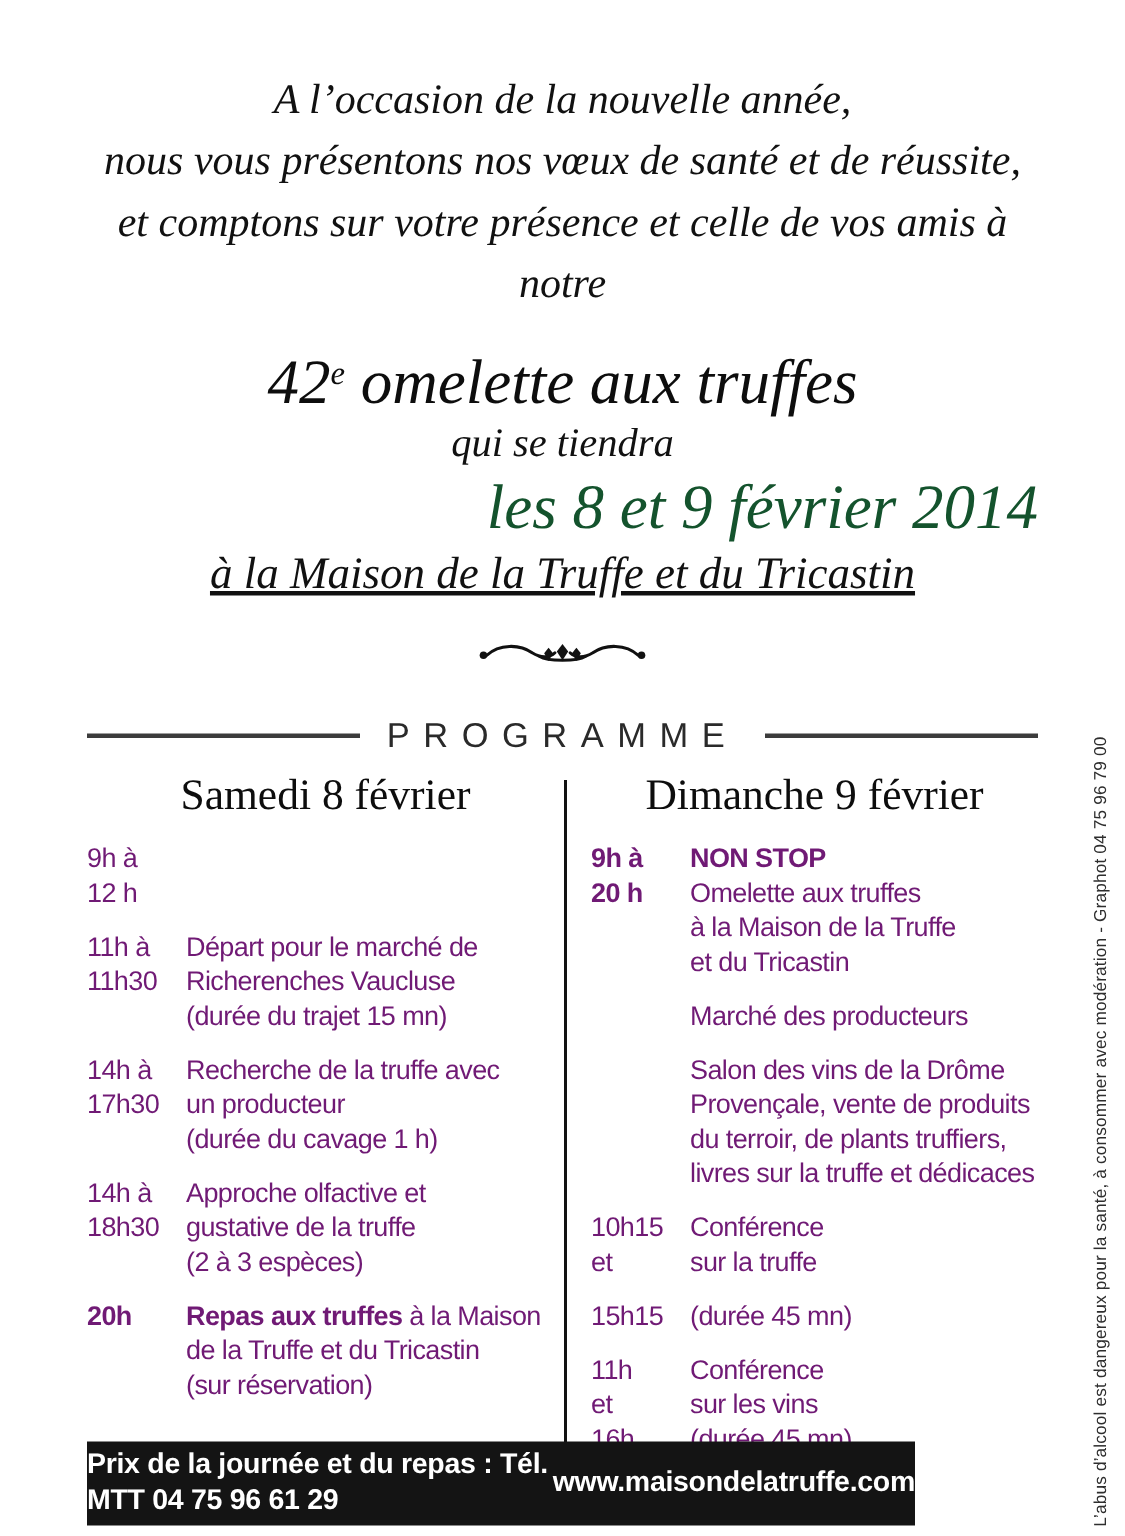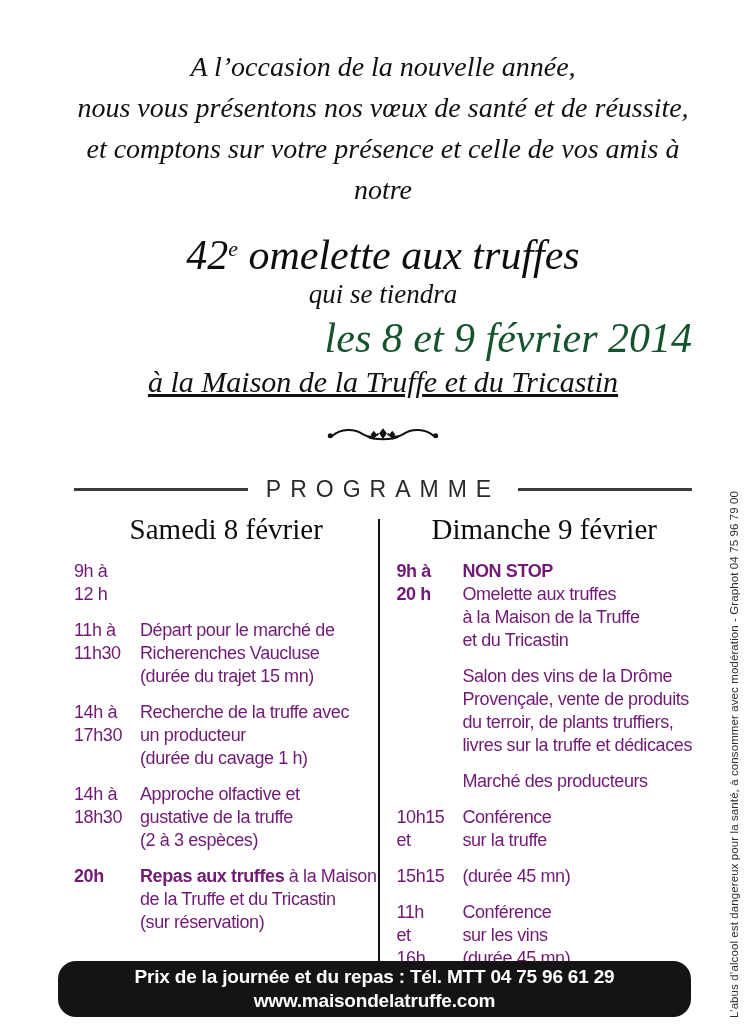--- a/index.html
+++ b/index.html
@@ -5,21 +5,21 @@
   html,body{margin:0;padding:0;background:#e8e8e8;}
   .page{
     position:relative;
     width:750px;height:1024px;
     margin:0 auto;
     background:#ffffff;
     color:#1a1a1a;
     overflow:hidden;
     font-family:"Liberation Sans", sans-serif;
   }
-  .content{padding:46px 58px 0 74px;}
+  .content{padding:46px 58px 0 58px;}
 
   
   .intro{
     text-align:center;
     font-family:"Liberation Serif", serif;
     font-style:italic;
     font-size:28px;
     line-height:41px;
     color:#111;
   }
@@ -107,29 +107,28 @@
   .sched-row .time{
     width:66px;flex:0 0 66px;
     white-space:pre;
   }
   .sched-row .desc{white-space:pre;}
   .sched-row .time.bold, .sched-row .desc strong{font-weight:700;}
   
   .footer-bar{
     position:absolute;
     left:58px;top:961px;
-    width:633px;height:56px;
+    width:552px;height:56px;
     background:#141414;
     color:#ffffff;
-    display:flex;flex-direction:column;
+    display:flex;flex-direction:row;
     align-items:center;justify-content:center;
     font-size:19px;font-weight:700;
     line-height:24px;
     letter-spacing:-0.2px;
-    border-radius:18px;
   }
   
   .side-note{
     position:absolute;
     right:10px;bottom:6px;
     writing-mode:vertical-rl;
     transform:rotate(180deg);
     font-size:11.5px;
     letter-spacing:0.1px;
     color:#2e2e2e;
@@ -222,28 +221,28 @@
             <div class="sched-row">
               <div class="time bold">9h à
 20 h</div>
               <div class="desc"><strong>NON STOP</strong>
 Omelette aux truffes
 à la Maison de la Truffe
 et du Tricastin</div>
             </div>
             <div class="sched-row">
               <div class="time"></div>
+              <div class="desc">Marché des producteurs</div>
+            </div>
+            <div class="sched-row">
+              <div class="time"></div>
               <div class="desc">Salon des vins de la Drôme
 Provençale, vente de produits
 du terroir, de plants truffiers,
 livres sur la truffe et dédicaces</div>
-            </div>
-            <div class="sched-row">
-              <div class="time"></div>
-              <div class="desc">Marché des producteurs</div>
             </div>
             <div class="sched-row">
               <div class="time">10h15
 et</div>
               <div class="desc">Conférence
 sur la truffe</div>
             </div>
             <div class="sched-row">
               <div class="time">15h15</div>
               <div class="desc">(durée 45 mn)</div>

